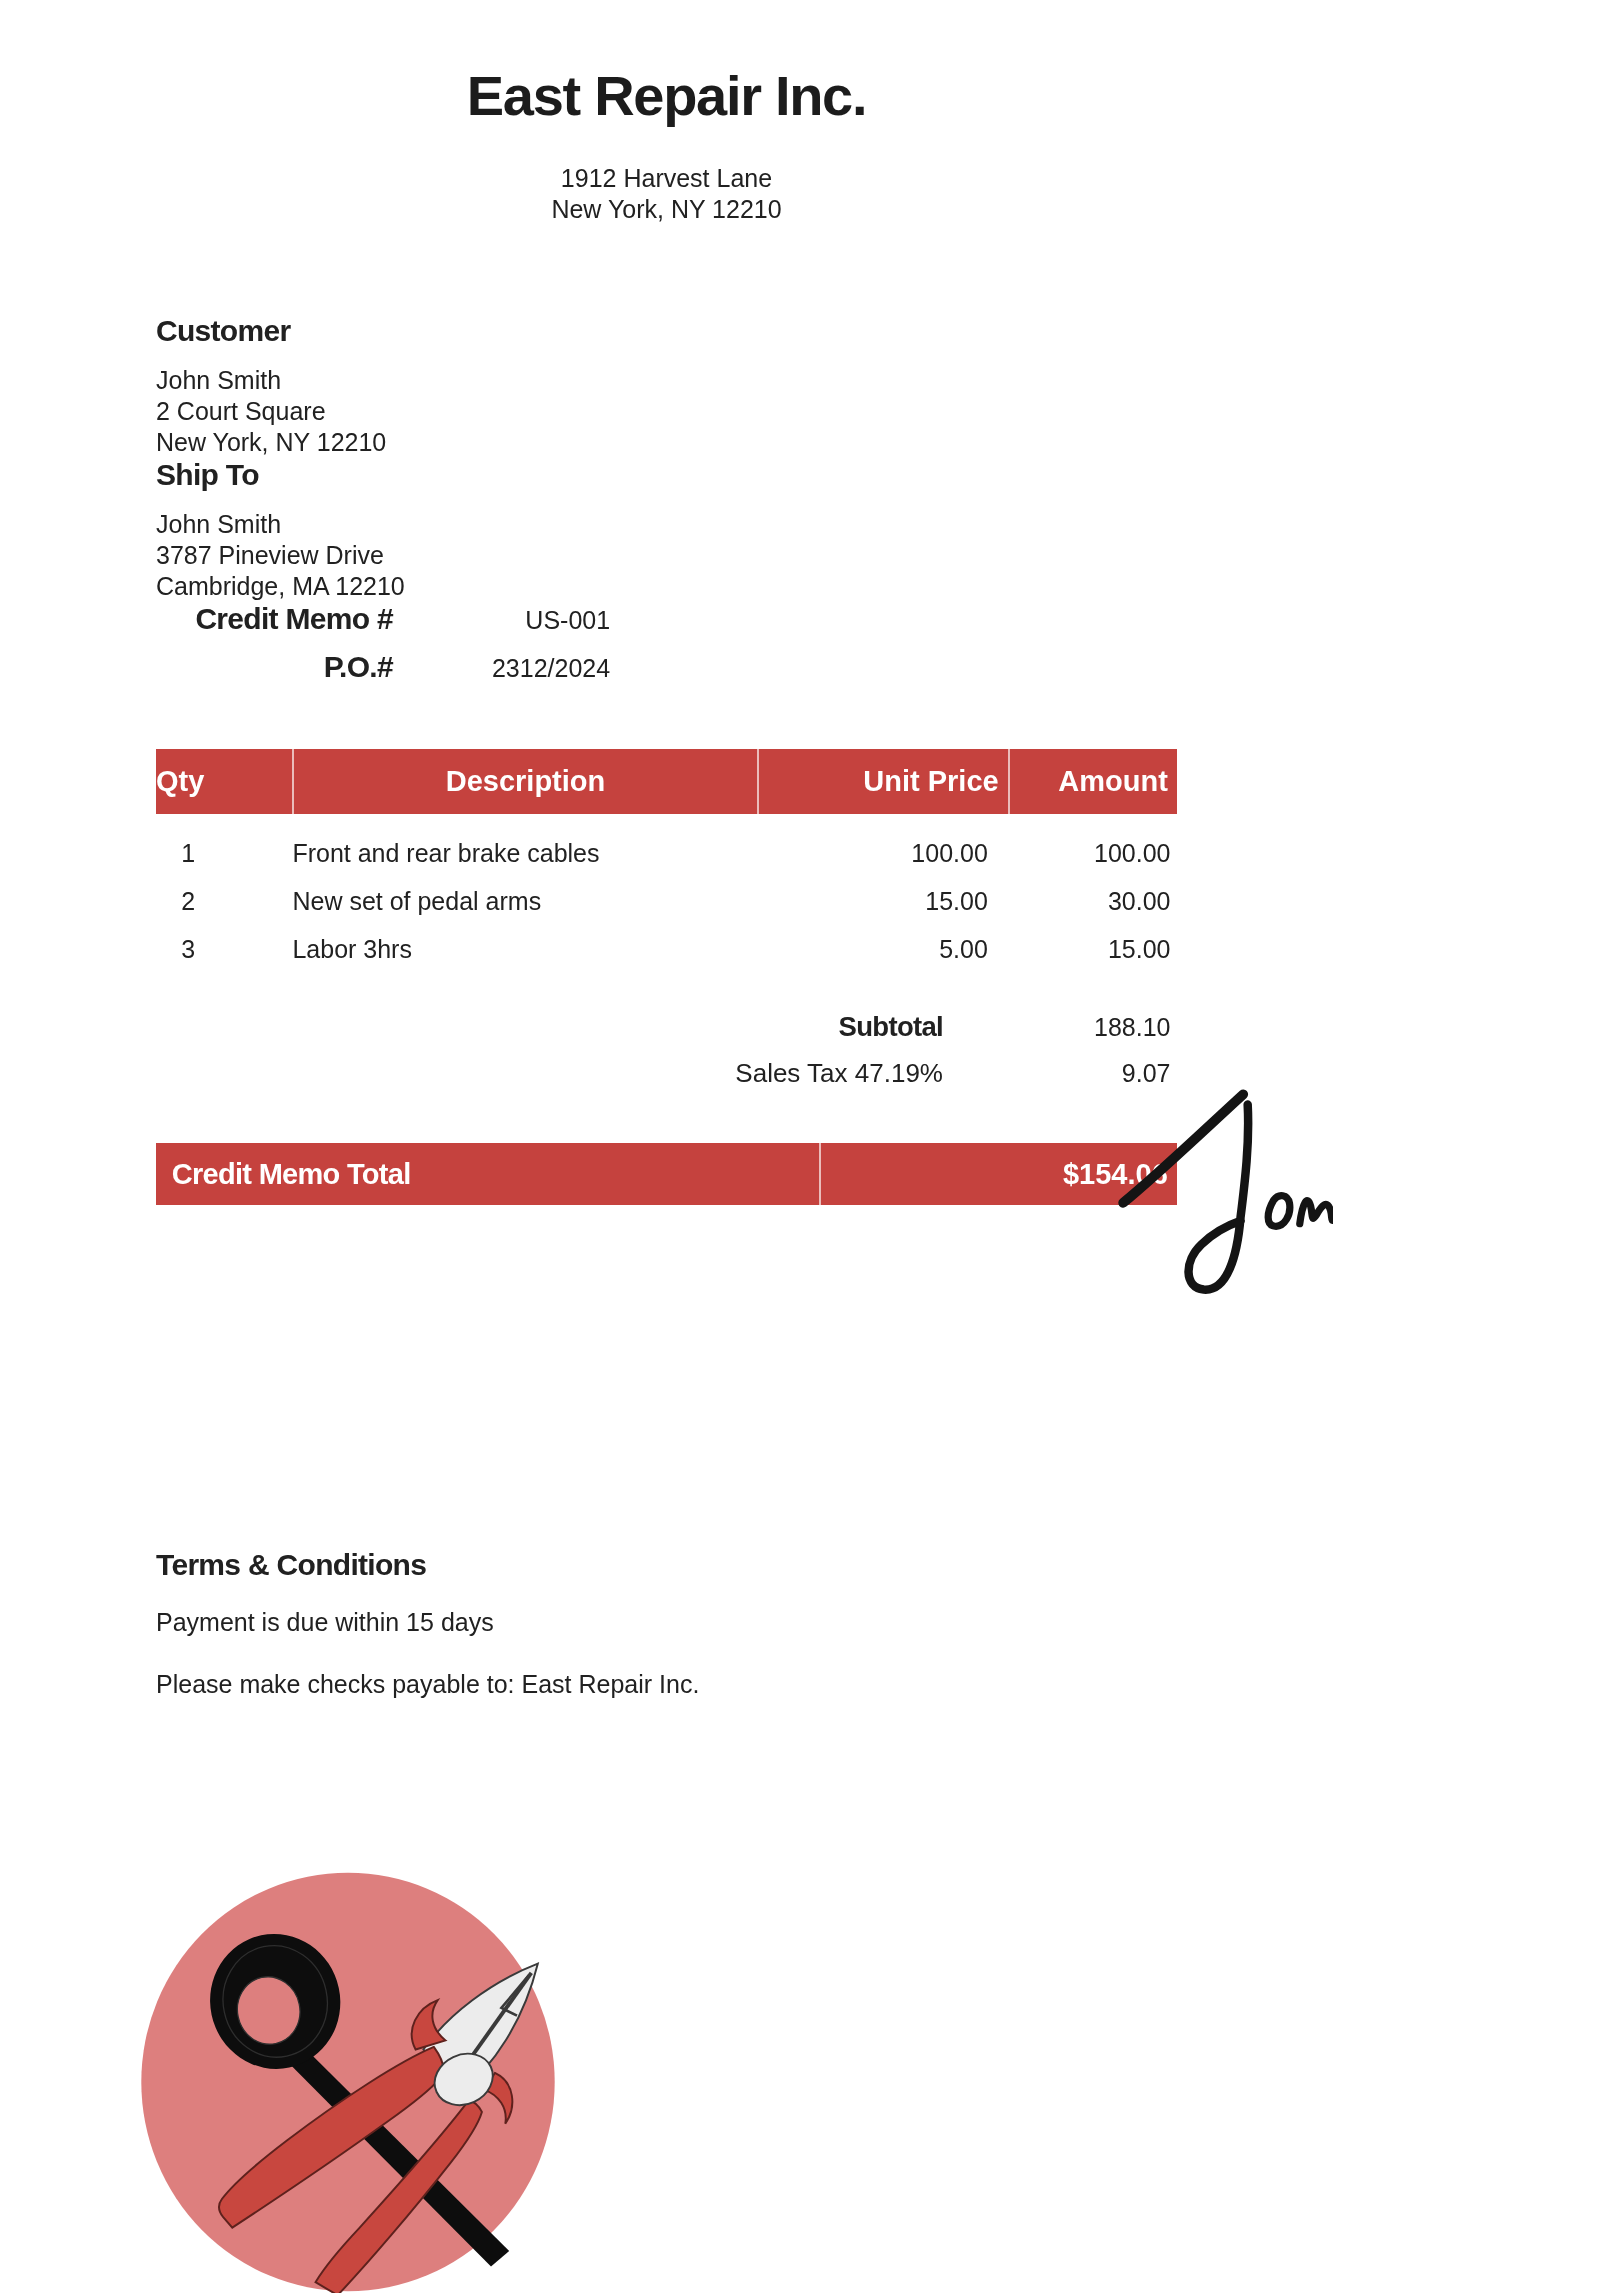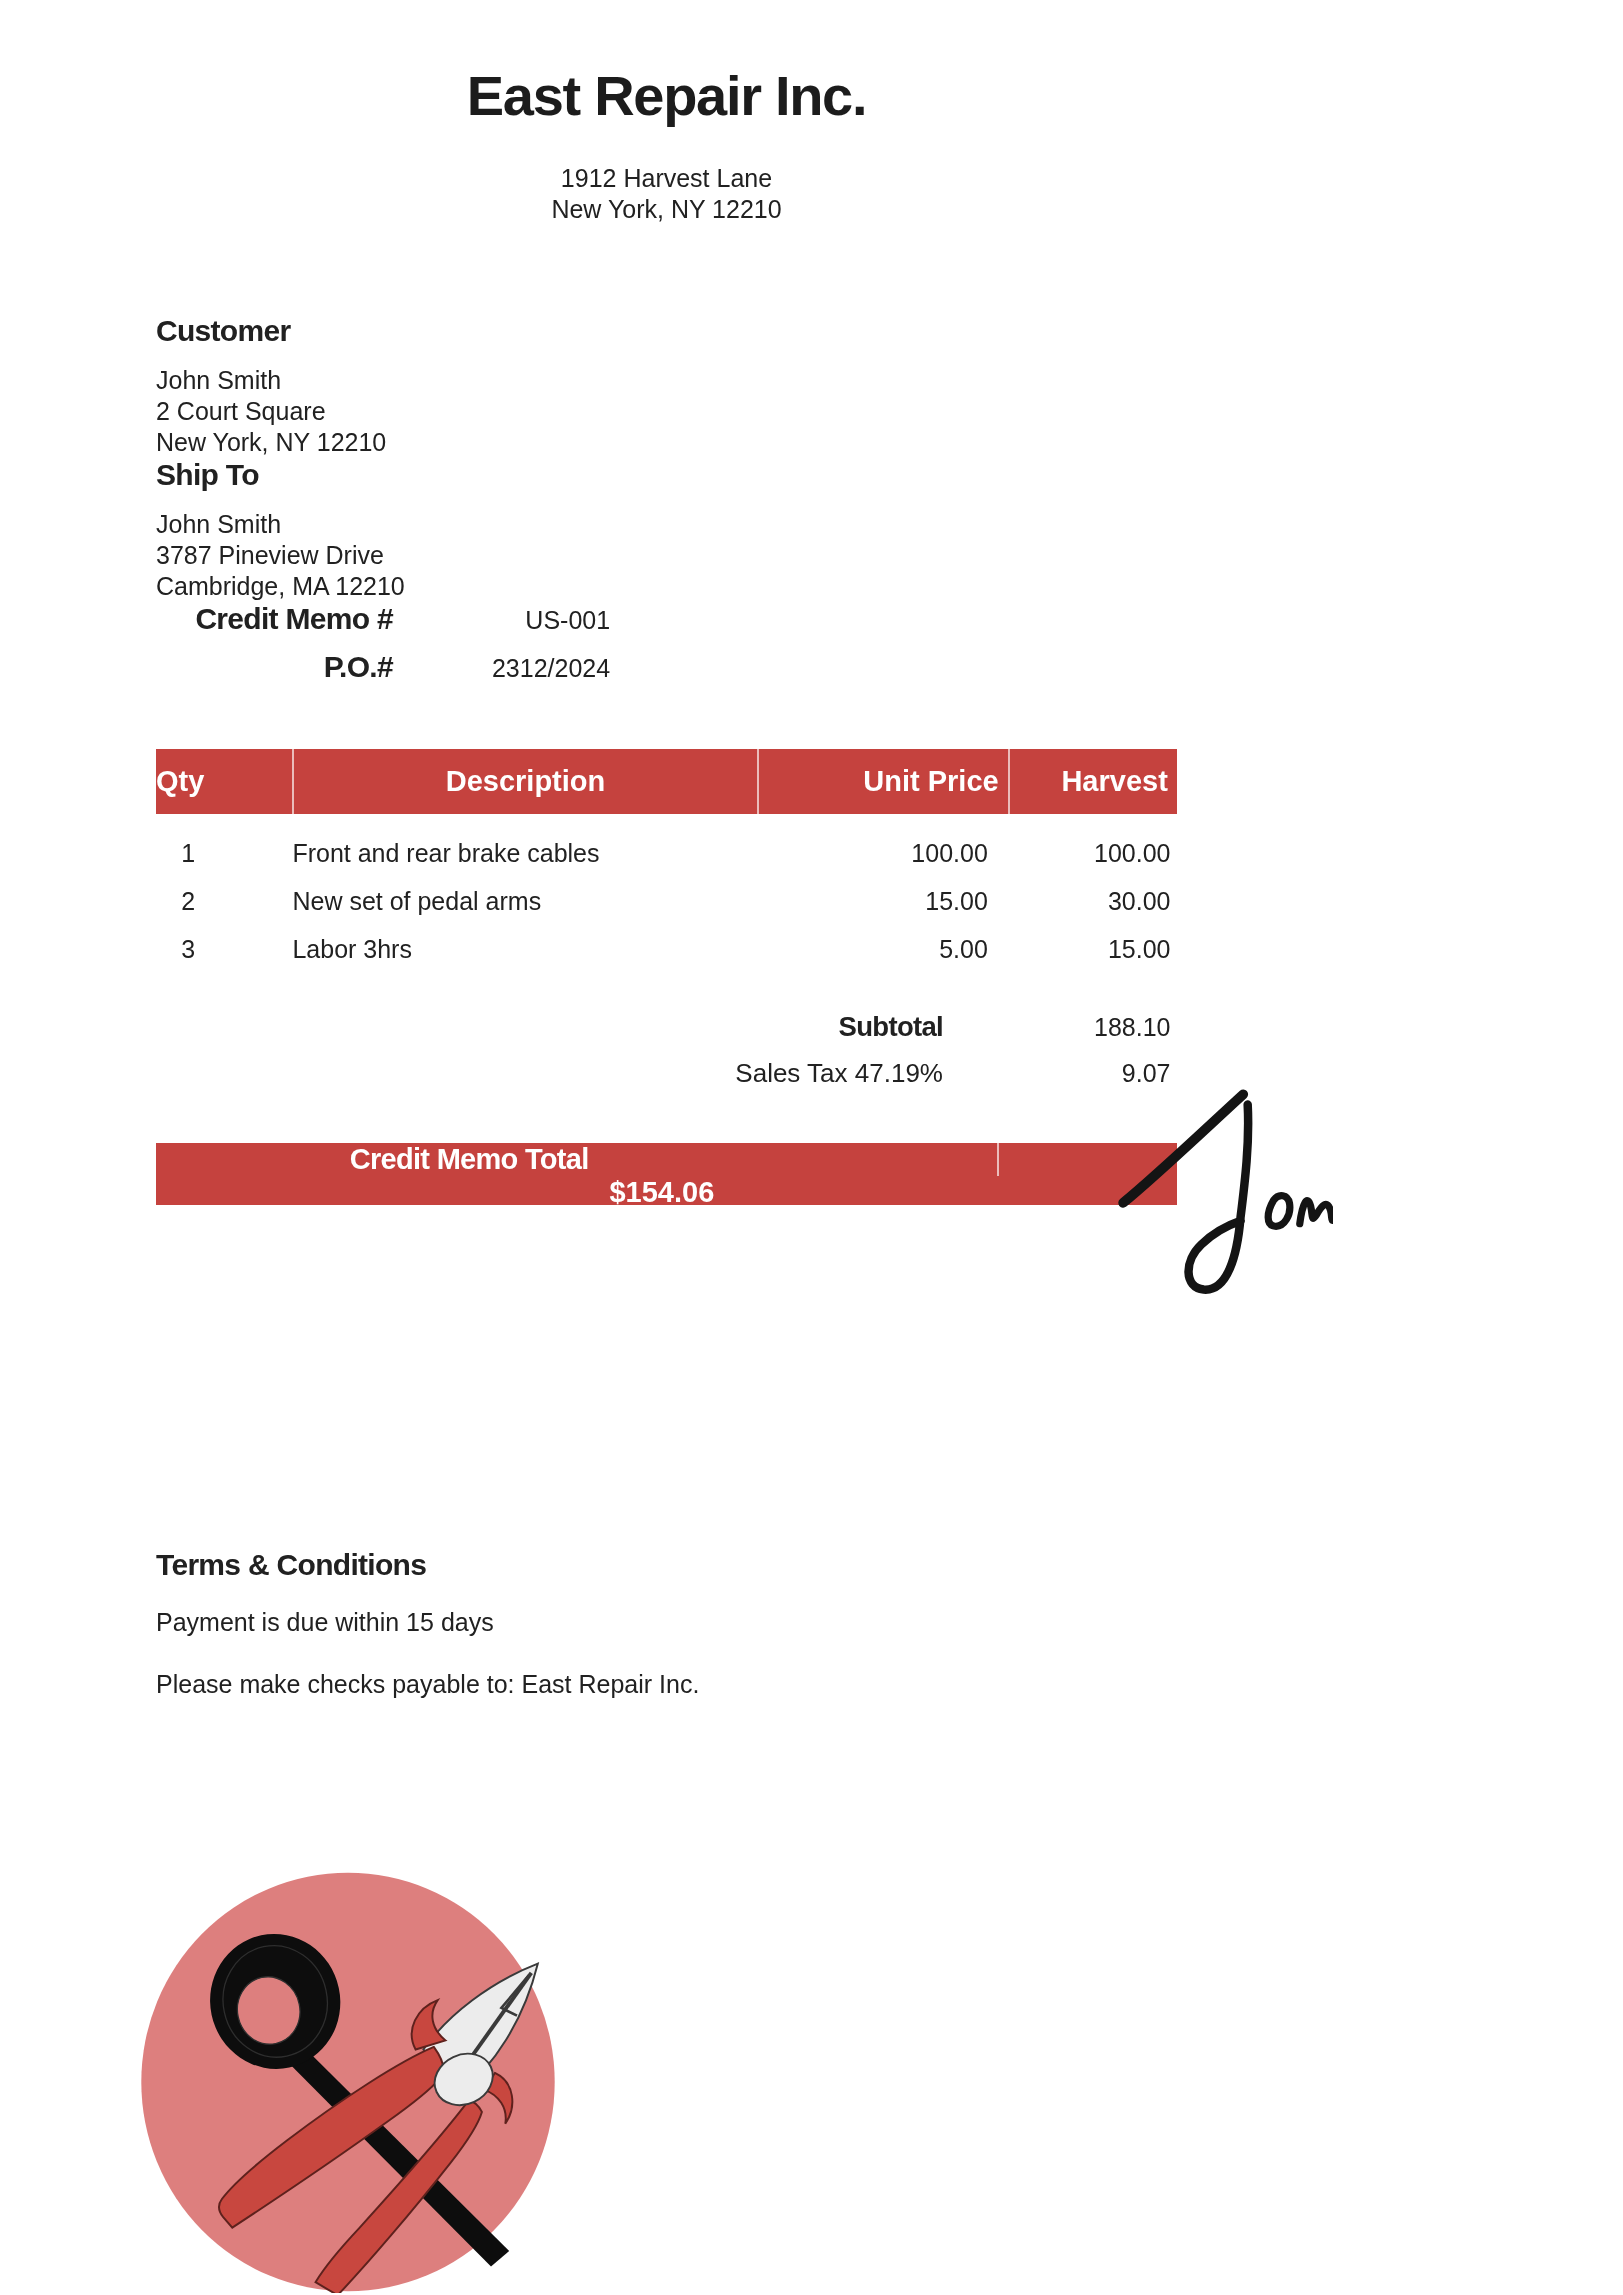--- a/index.html
+++ b/index.html
@@ -76,21 +76,20 @@
   
   .grand-total {
     display: flex;
     height: 62px;
     margin-top: 47px;
     background: #C5423E;
     color: #ffffff;
     align-items: center;
     font-weight: 700;
     font-size: 29px;
-    flex-direction: column;
   }
   .gt-label {
     width: 665px; height: 100%;
     display: flex; align-items: center;
     padding-left: 15.7px;
     border-right: 2.6px solid rgba(255,255,255,.65);
     letter-spacing: -0.7px;
   }
   .gt-value { flex: 1; text-align: right; padding-right: 9.2px; }
 
@@ -145,21 +144,21 @@
           <div class="meta-value">2312/2024</div>
         </div>
       </div>
     </div>
 
     <div class="items-table">
       <div class="table-header">
         <div class="th-qty">Qty</div>
         <div class="th-desc">Description</div>
         <div class="th-price">Unit Price</div>
-        <div class="th-amount">Harvest</div>
+        <div class="th-amount">Amount</div>
       </div>
       <div class="item-rows">
         <div class="item-row">
           <div class="td-qty">1</div>
           <div class="td-desc">Front and rear brake cables</div>
           <div class="td-price">100.00</div>
           <div class="td-amount">100.00</div>
         </div>
         <div class="item-row">
           <div class="td-qty">2</div>

